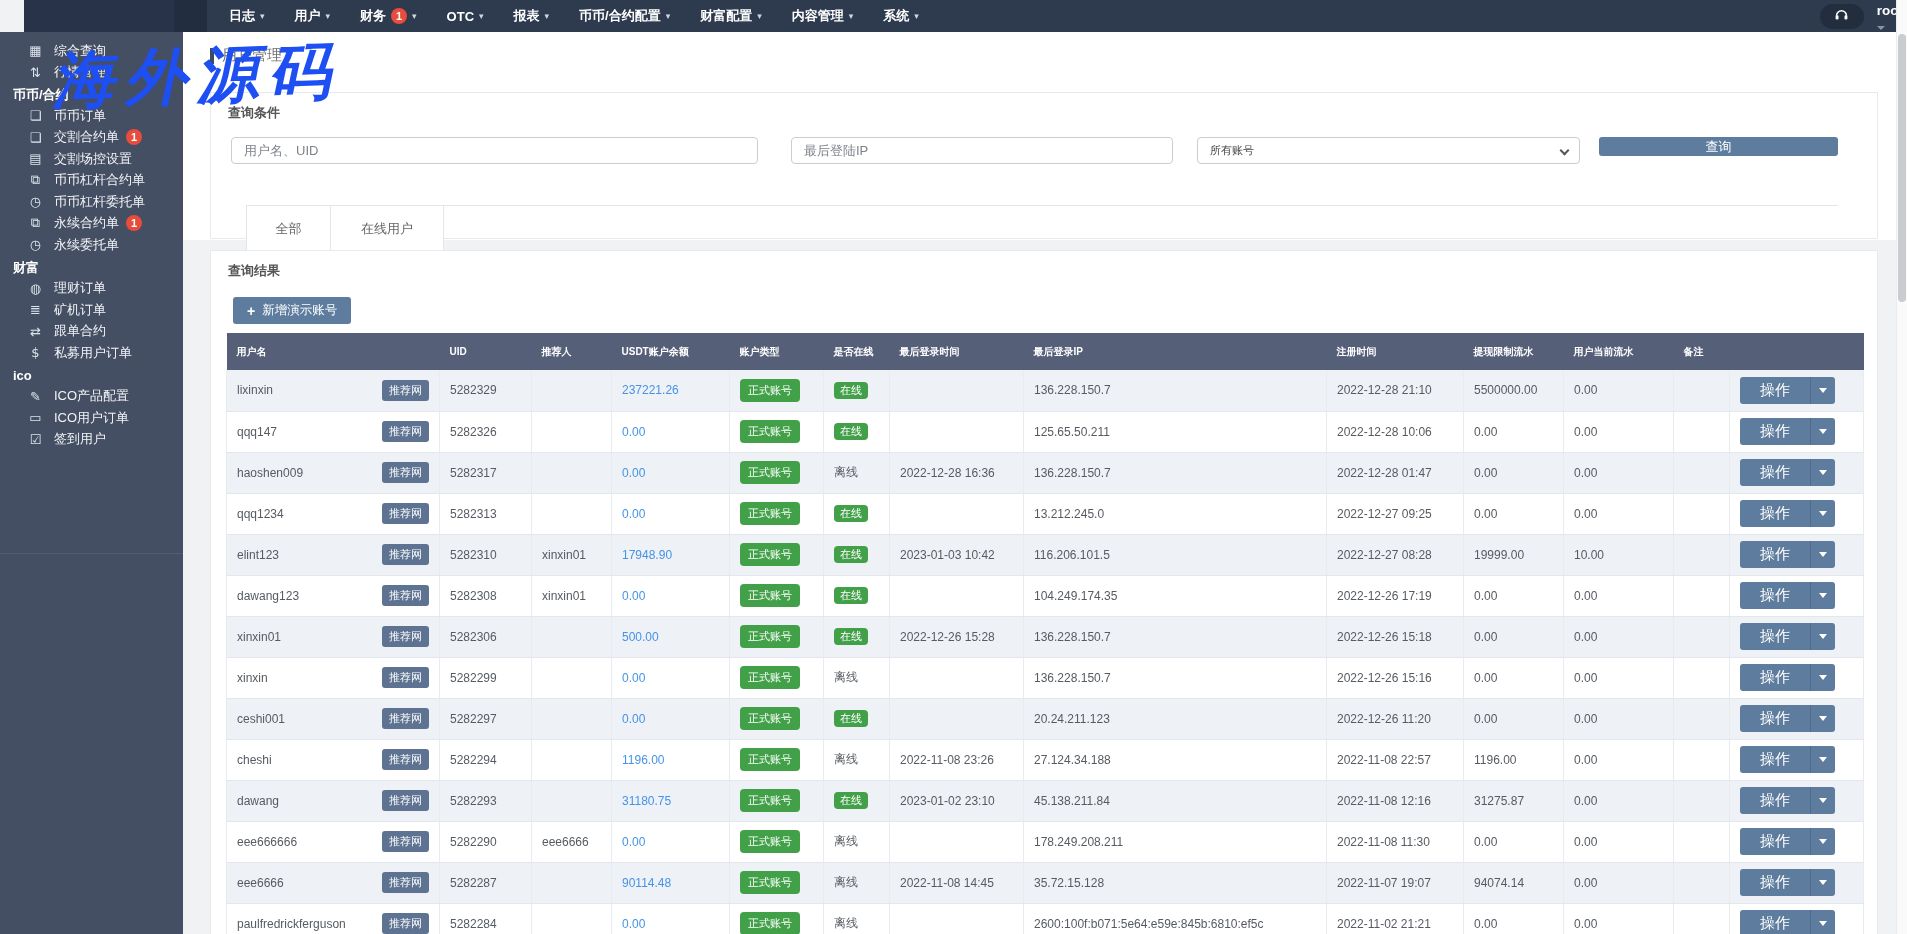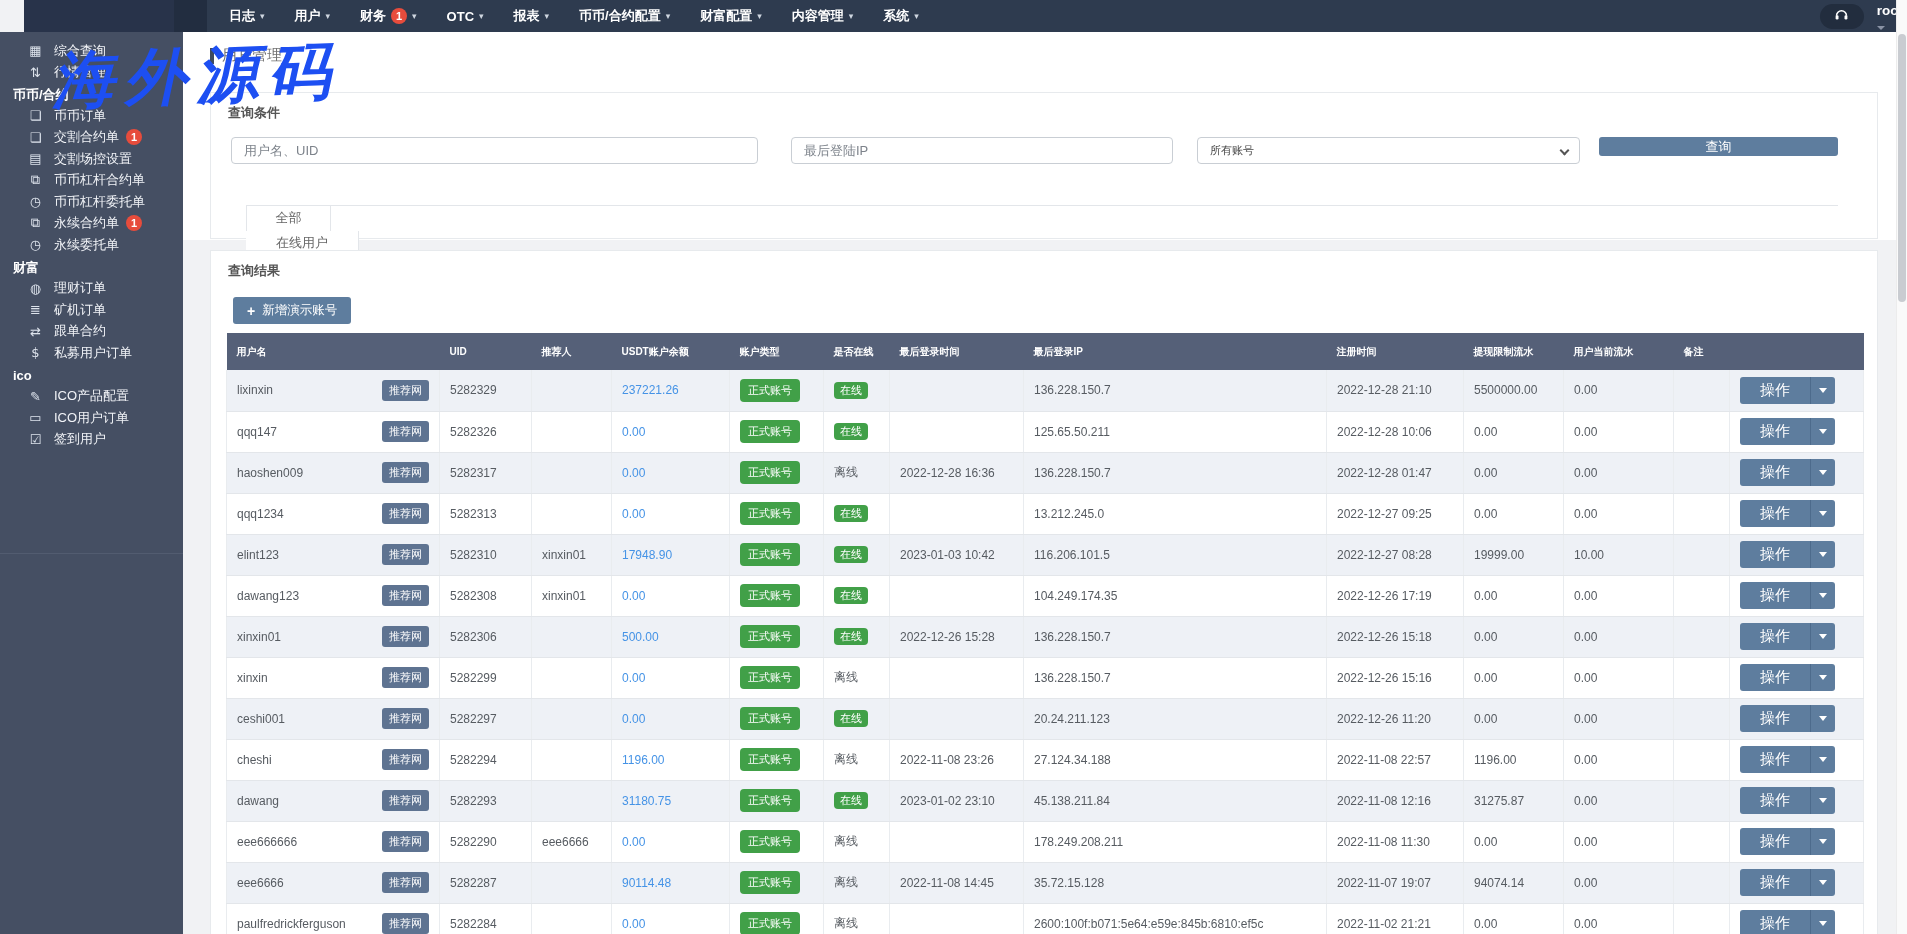--- a/index.html
+++ b/index.html
@@ -64,21 +64,21 @@
   .select-box { position:absolute; left:986px; width:383px; height:27px; border:1px solid #c9ced4;
     border-radius:4px; background:#fff; font-size:11px; color:#444; display:flex; align-items:center;
     padding:0 12px; cursor:pointer; }
   .select-caret { position:absolute; right:11px; top:9px; width:7px; height:7px;
     border-right:2px solid #555; border-bottom:2px solid #555; transform:rotate(45deg); }
   .btn { border:none; border-radius:3px; background:#5e7d9e; color:#fff; cursor:pointer;
     font-family:"Liberation Sans","DejaVu Sans",sans-serif; }
   .search-btn { position:absolute; left:1388px; width:239px; height:19px; font-size:13px; }
 
   .tabs { position:absolute; left:35px; top:112px; width:1592px; height:51px; display:flex;
-    border-top:1px solid #e3e6ea; border-bottom:1px solid #eab308;flex-direction:column; }
+    border-top:1px solid #e3e6ea; border-bottom:5px solid #eab308; }
   .tab-cell { height:100%; display:flex; align-items:center; justify-content:center;
     font-size:13px; color:#666; border-right:1px solid #e3e6ea; cursor:pointer; background:#fff; }
   .tab-cell:first-child { border-left:1px solid #e3e6ea; width:85px; }
   .tab-cell:nth-child(2) { width:113px; }
 
   .panel-results { left:27px; top:218px; width:1668px; height:760px; }
   .add-btn { position:absolute; left:22px; top:46px; height:27px; padding:0 14px; font-size:12.5px;
     display:flex; align-items:center; gap:7px; }
   .add-plus { font-size:14px; font-weight:bold; }
 

